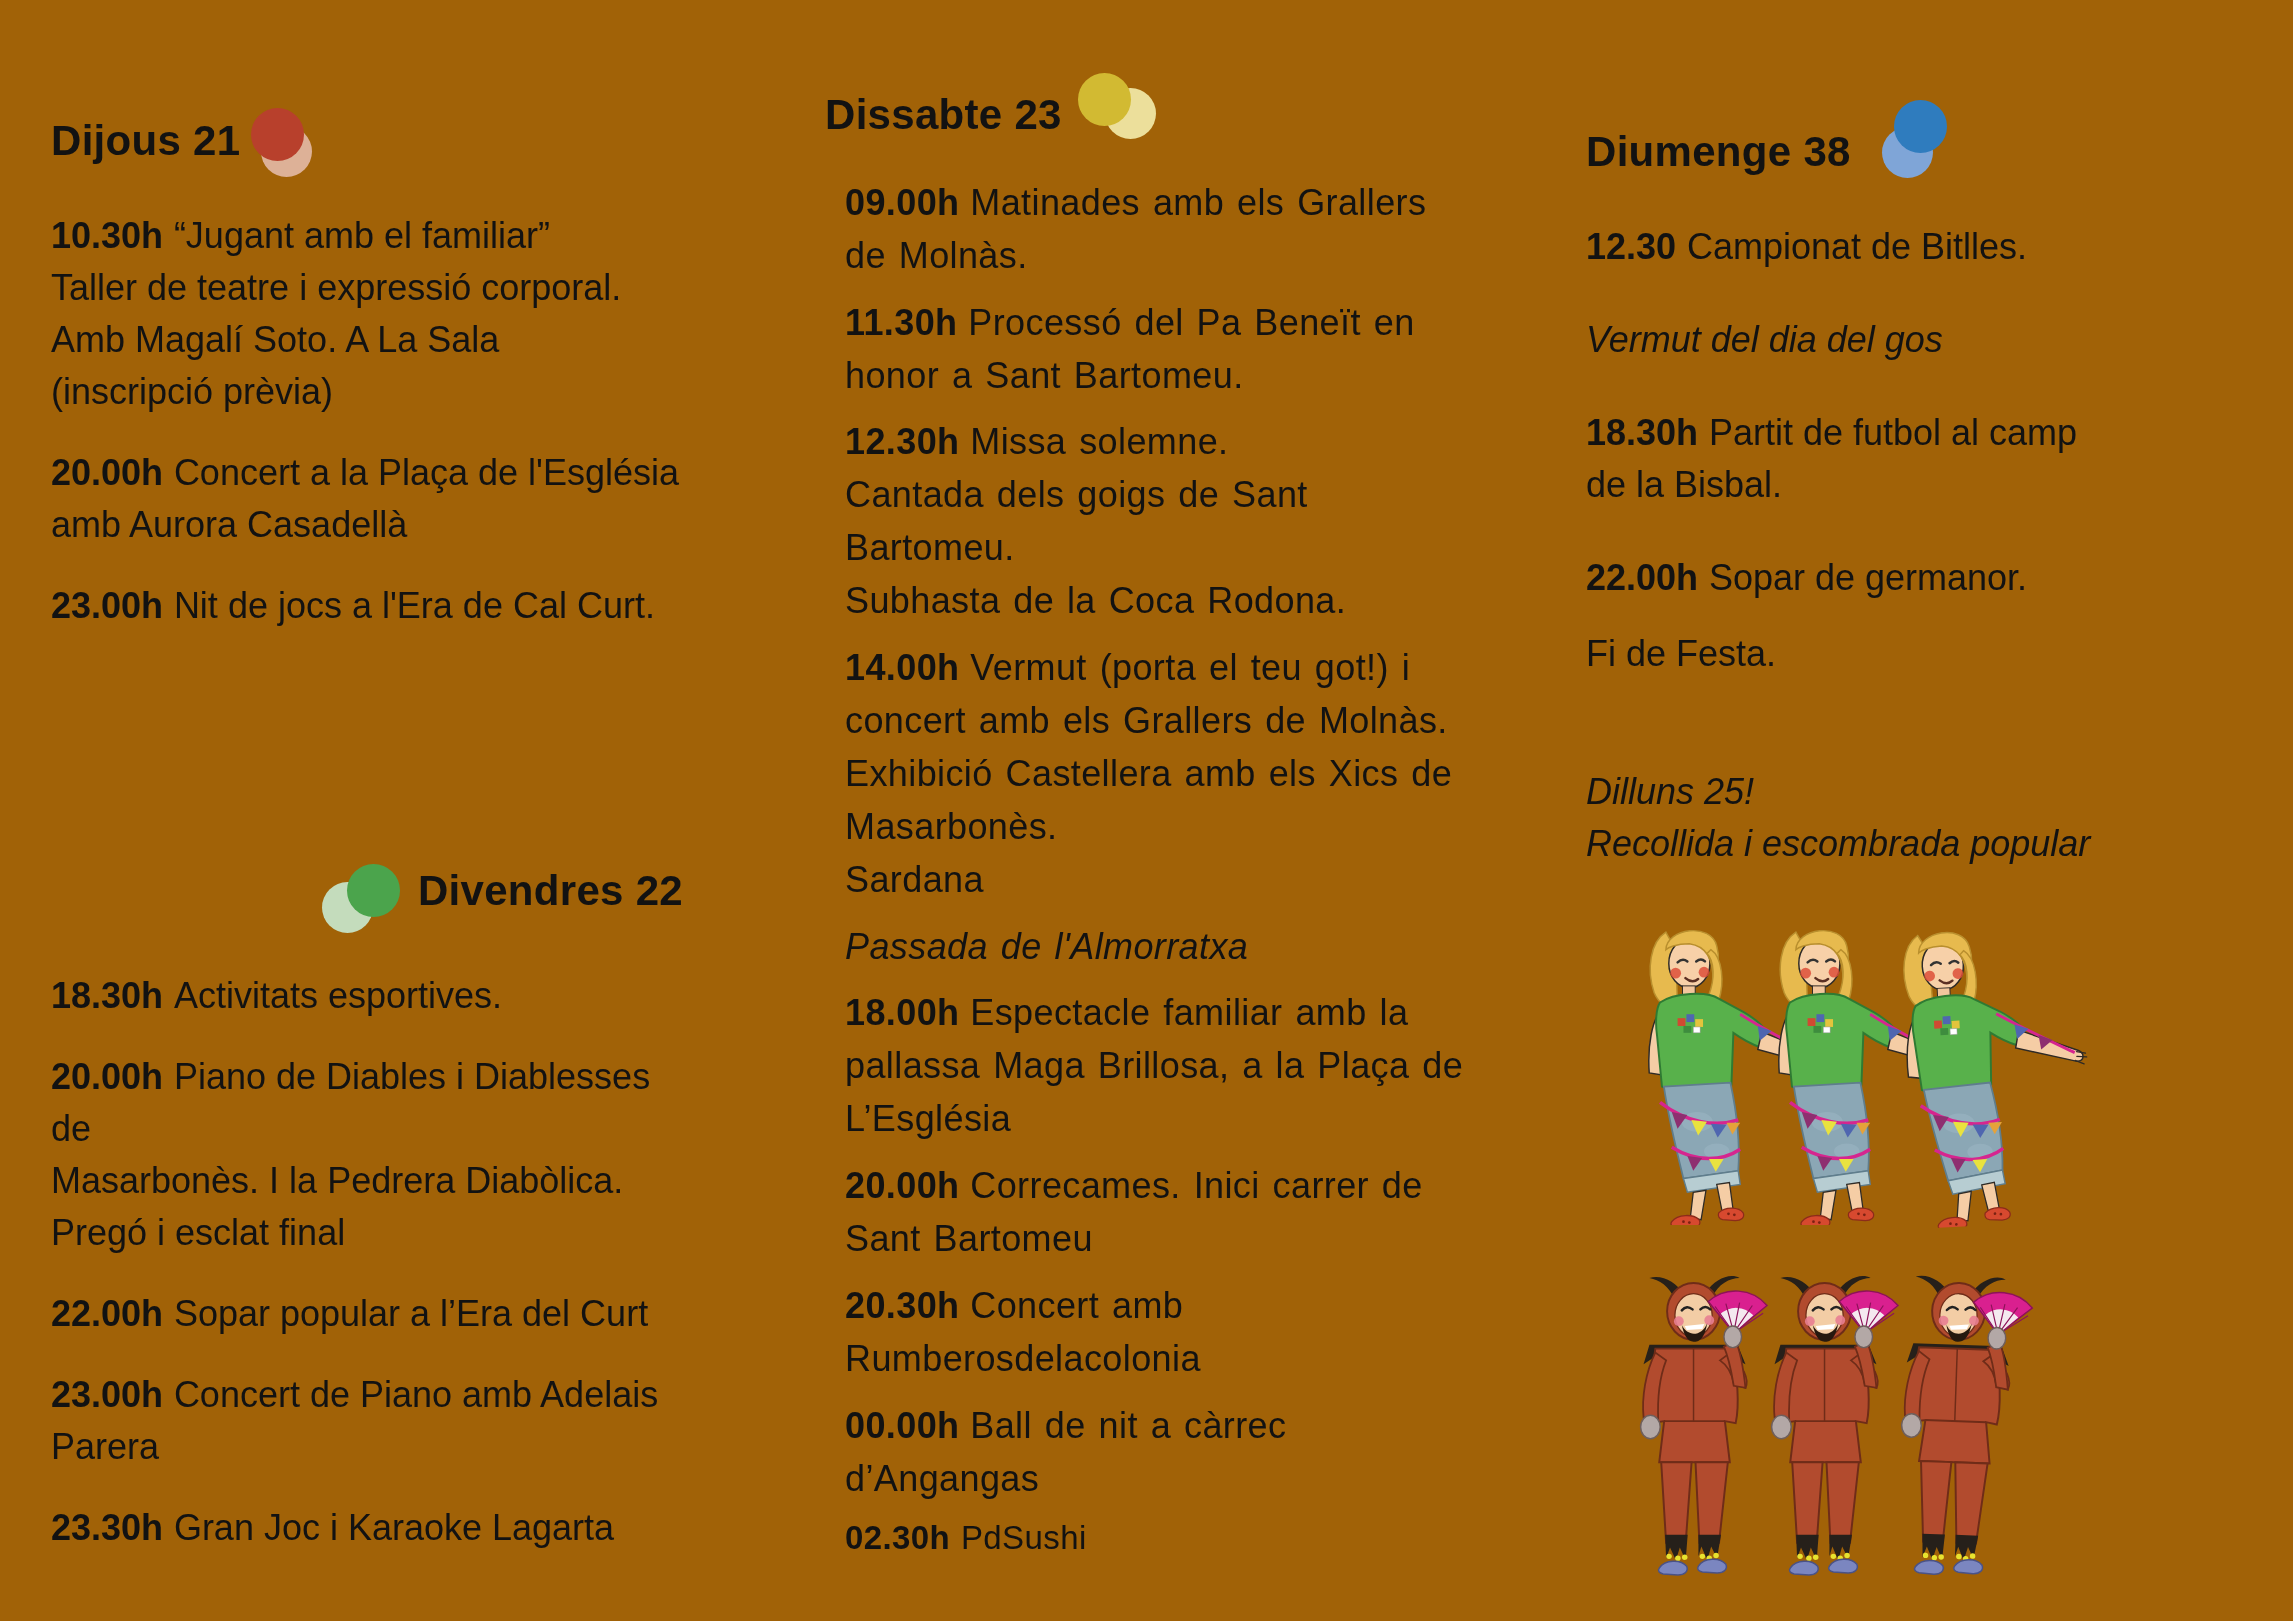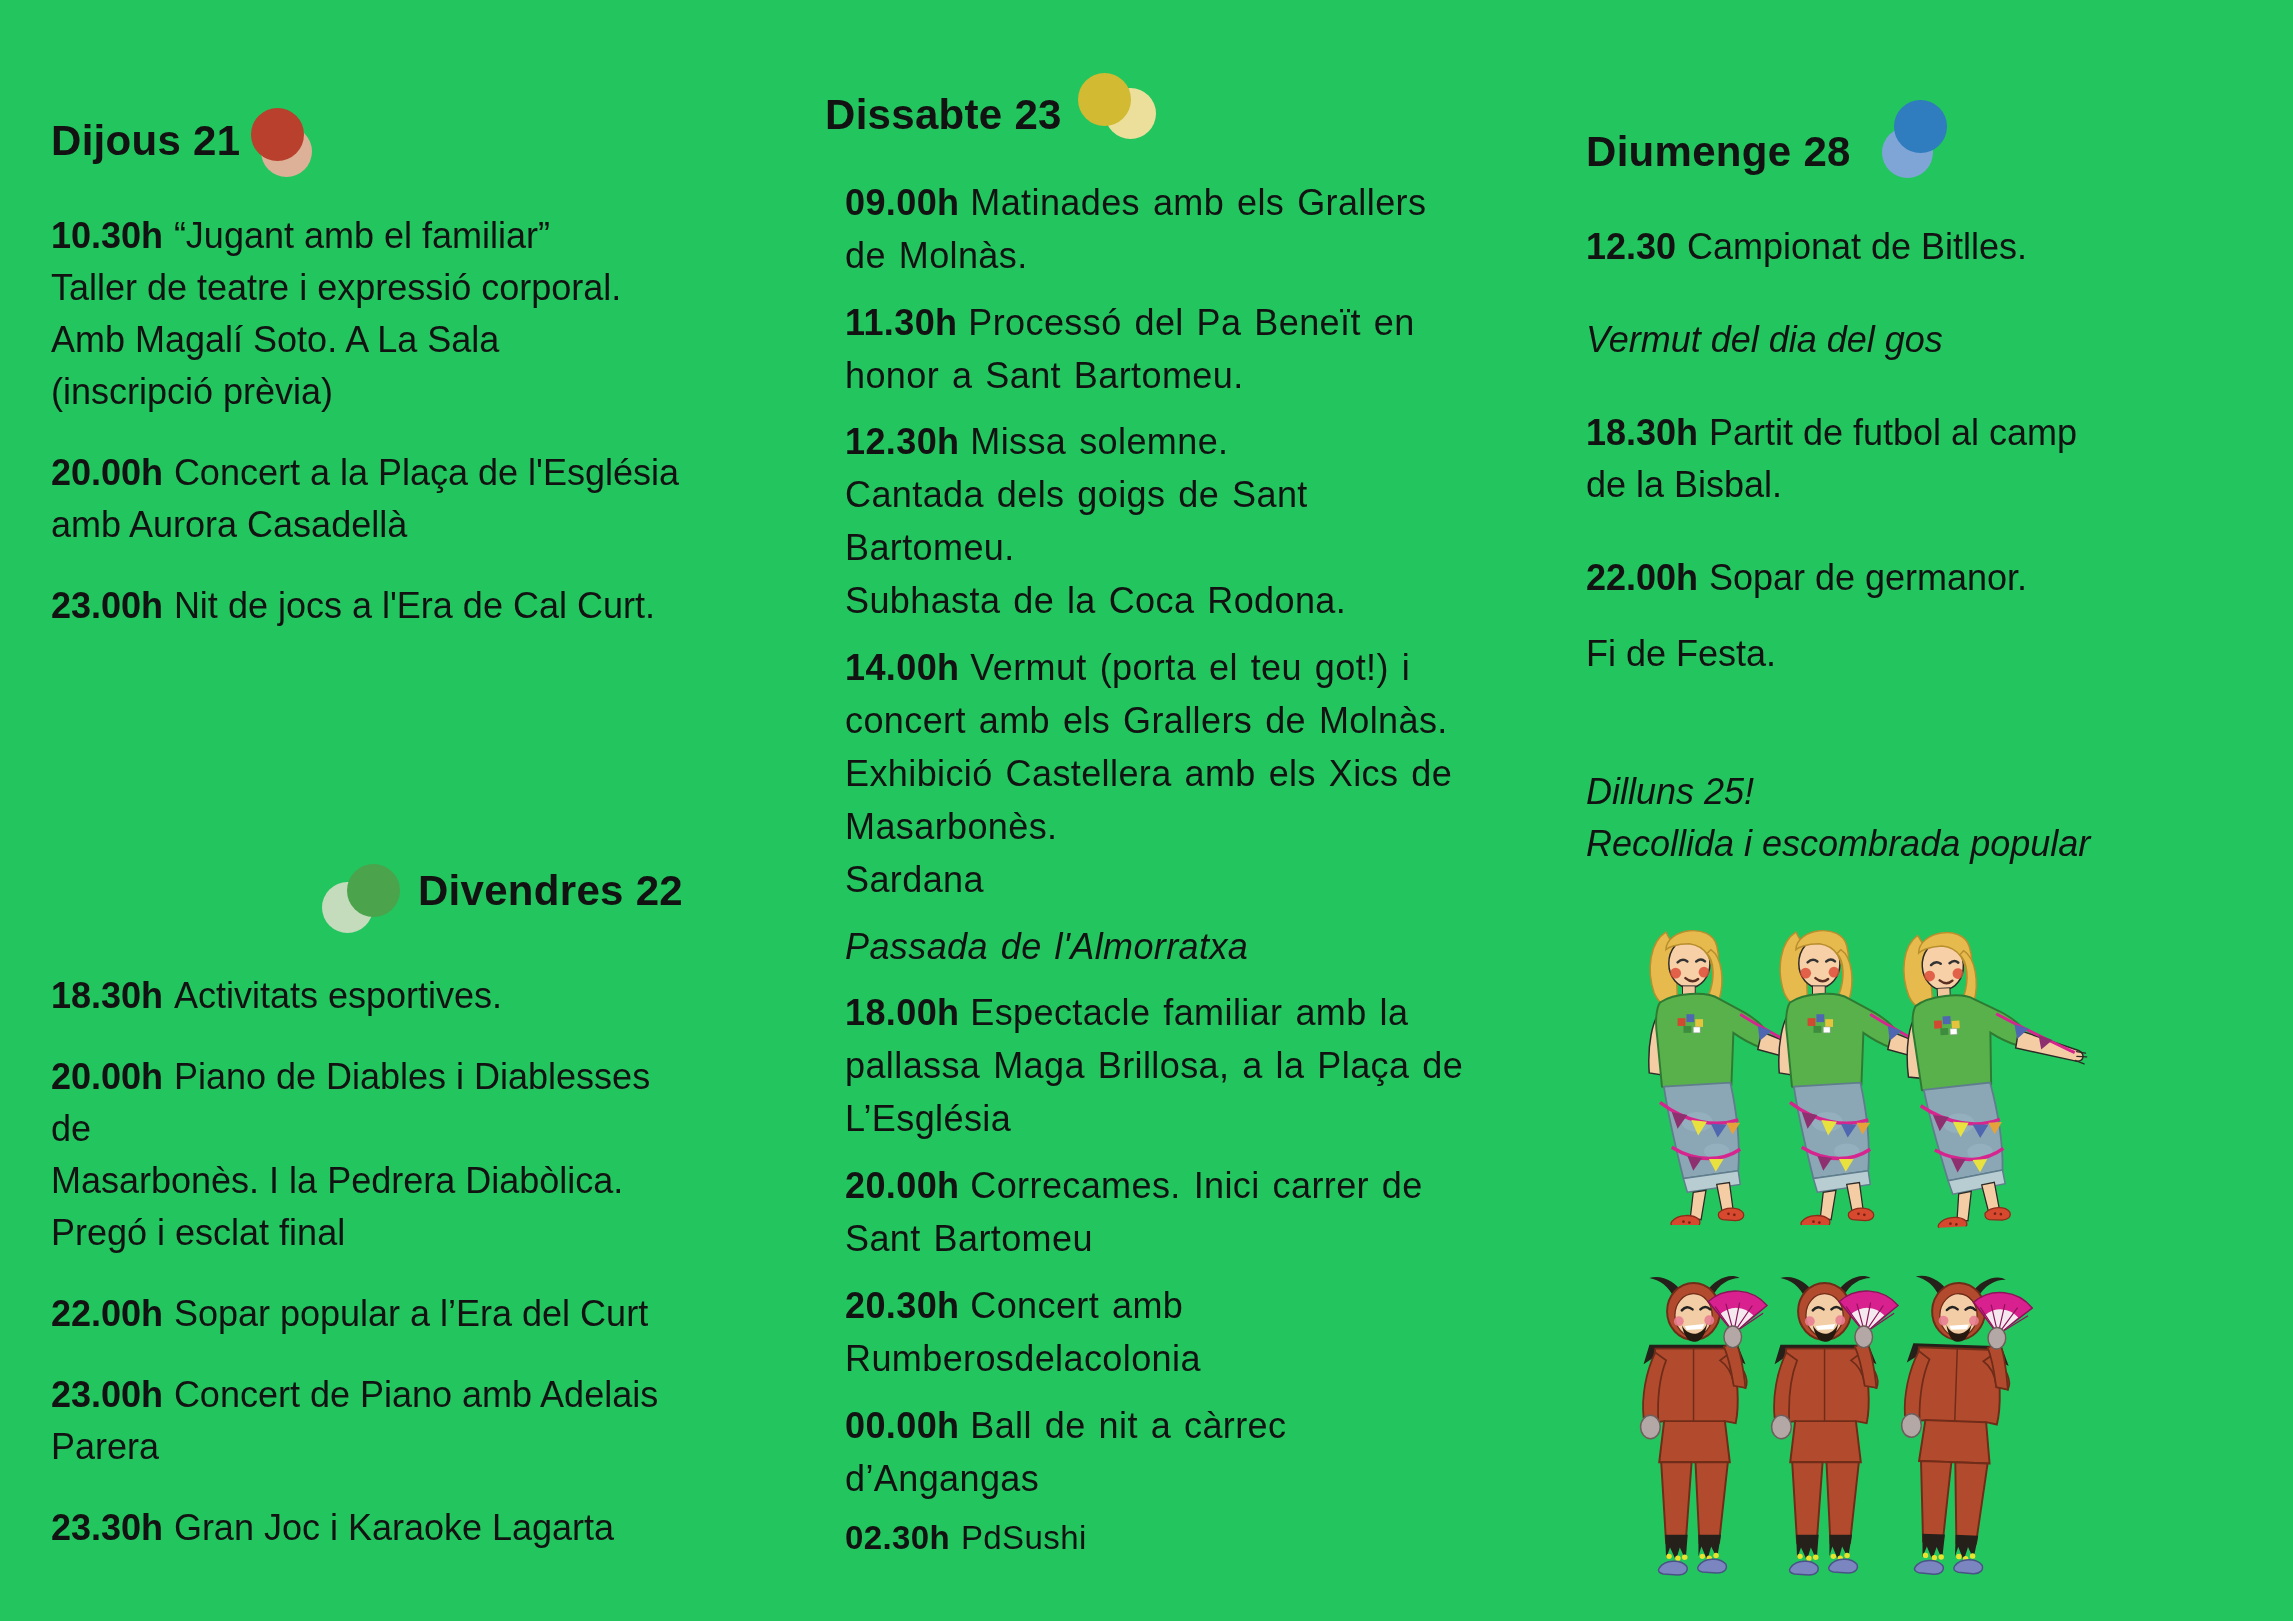--- a/index.html
+++ b/index.html
@@ -1,19 +1,19 @@
 <!DOCTYPE html>
 <html><head>
 <meta charset="utf-8">
 <style>
   html,body{margin:0;padding:0;background:#e8e8e8;}
   .page{
     position:relative;
     width:2294px;height:1621px;
-    background:#22c55e;
+    background:#a16207;
     font-family:"Liberation Sans", sans-serif;
     color:#121212;
     overflow:hidden;
   }
   .day{position:absolute;}
   .day-head{position:relative;height:51px;}
   .day-title{
     margin:0;font-size:42px;font-weight:bold;line-height:49px;letter-spacing:0.3px;
   }
   .dots{position:absolute;width:84px;height:82px;pointer-events:none;}
@@ -151,21 +151,21 @@
       <strong class="time">00.00h</strong><span>Ball de nit a càrrec</span><br>
       <span>d’Angangas</span>
     </p>
     <p class="ev small">
       <strong class="time">02.30h</strong><span>PdSushi</span>
     </p>
   </section>
 
   <section class="day d3" id="day-diumenge" style="left:1586px;top:127px;width:686px;">
     <div class="day-head">
-      <h2 class="day-title">Diumenge 28</h2>
+      <h2 class="day-title">Diumenge 38</h2>
       <span class="dots">
         <i class="dot light" style="background-color: rgb(127, 165, 215);"></i>
         <i class="dot dark" style="background-color: rgb(47, 124, 190);"></i>
       </span>
     </div>
     <p class="ev">
       <strong class="time">12.30</strong><span>Campionat de Bitlles.</span>
     </p>
     <p class="ev note">
       <span>Vermut del dia del gos</span>

